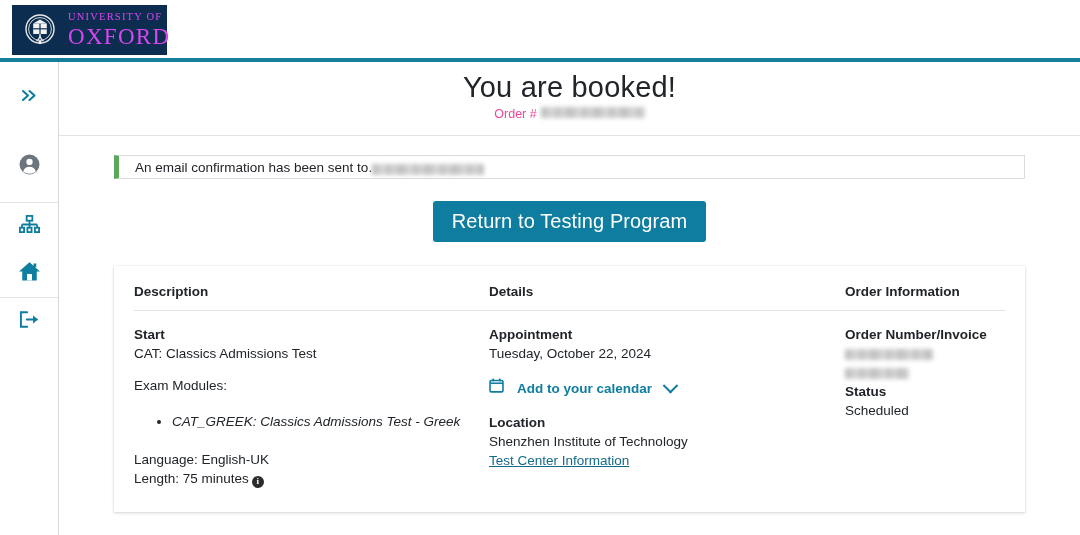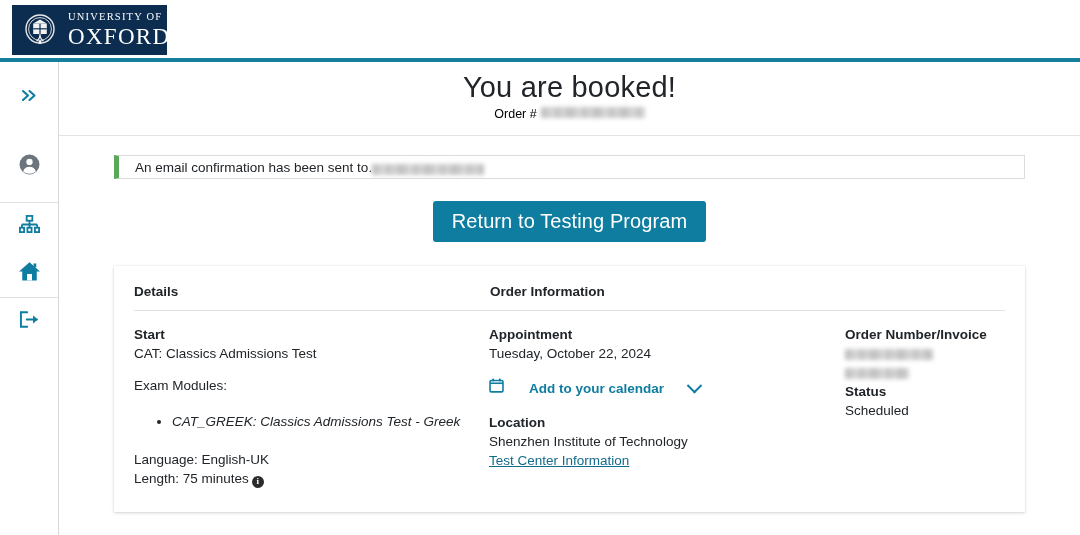--- a/index.html
+++ b/index.html
@@ -35,21 +35,21 @@
     box-sizing: border-box;
   }
   .crest {
     width: 40px;
     height: 40px;
     flex: 0 0 40px;
     position: relative;
   }
   .logo-words {
     margin-left: 8px;
-    color: #ffffff;
+    color: #d946ef;
     line-height: 1;
   }
   .logo-words .uni {
     font-family: "Liberation Serif", serif;
     font-size: 10.5px;
     letter-spacing: 1.2px;
     display: block;
     margin-bottom: 2px;
   }
   .logo-words .ox {
@@ -107,21 +107,21 @@
   h1.page-title {
     margin: 0;
     font-size: 29px;
     font-weight: 400;
     color: #212529;
     letter-spacing: 0.2px;
   }
   .order-line {
     margin-top: 3px;
     font-size: 12.5px;
-    color: #000000;
+    color: #ec4899;
     display: inline-flex;
     align-items: baseline;
     gap: 4px;
   }
   .redact {
     display: inline-block;
     height: 10px;
     border-radius: 1px;
     background:
       repeating-linear-gradient(90deg,
@@ -205,21 +205,21 @@
     margin: 4px;
     padding-left: 34px;
     list-style: disc;
     font-style: italic;
   }
   ul.modules li { margin: 0; }
 
   .cal-link {
     display: inline-flex;
     align-items: center;
-    gap: 25px;
+    gap: 13px;
     color: #0f7da0;
     font-weight: bold;
     font-size: 13.5px;
     cursor: pointer;
   }
   .chev-down {
     display: inline-block;
     width: 9px;
     height: 9px;
     border-right: 2px solid #0f7da0;
@@ -360,20 +360,21 @@
       <span class="redact email"></span>
     </div>
 
     <div class="btn-row">
       <button class="btn-primary">Return to Testing Program</button>
     </div>
 
     <div class="card">
 
       <div class="card-head">
+        <div class="col-a">Description</div>
         <div class="col-b">Details</div>
         <div class="col-c">Order Information</div>
       </div>
 
       <div class="card-body">
 
         <div class="col-a">
           <div class="lbl">Start</div>
           <div>CAT: Classics Admissions Test</div>
           <div class="gap-sm"></div>

